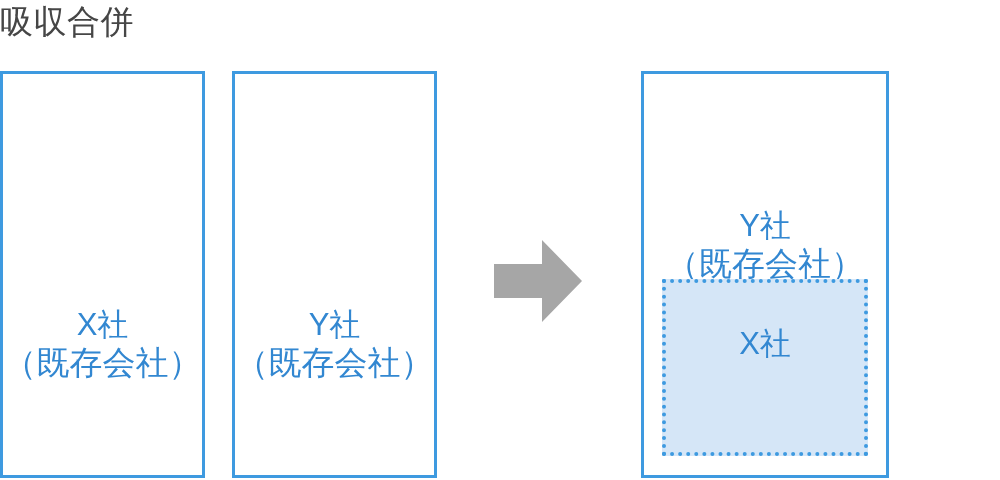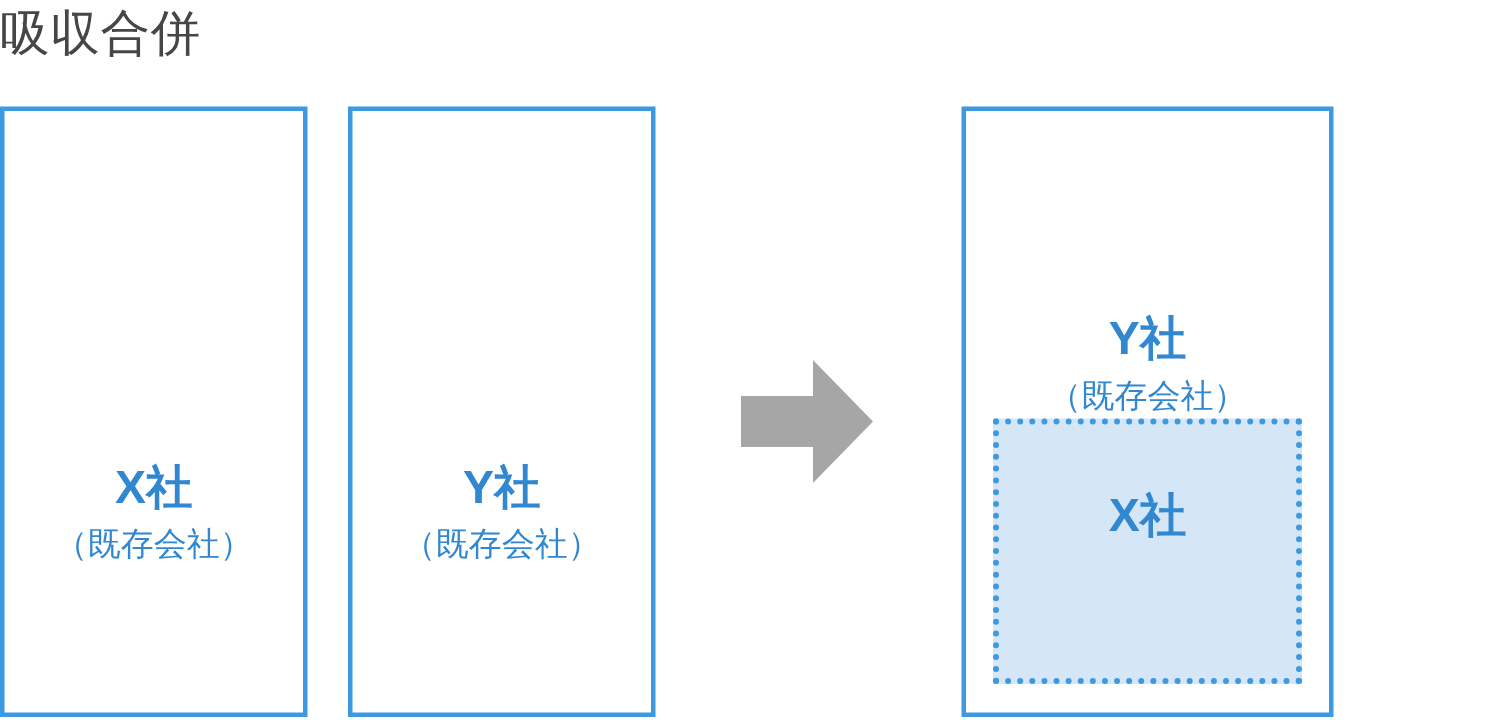--- a/index.html
+++ b/index.html
@@ -69,25 +69,24 @@
     left: 0;
     right: 0;
     text-align: center;
     color: #3287d1;
   }
 
   .label-main {
     font-size: 31px;
     line-height: 38px;
     white-space: nowrap;
-    font-weight: bold;
   }
 
   .label-sub {
-    font-size: 22px;
+    font-size: 33px;
     line-height: 34px;
     white-space: nowrap;
     margin-top: 2px;
   }
 
   
   .labels-left {
     top: 232px;
   }
 

